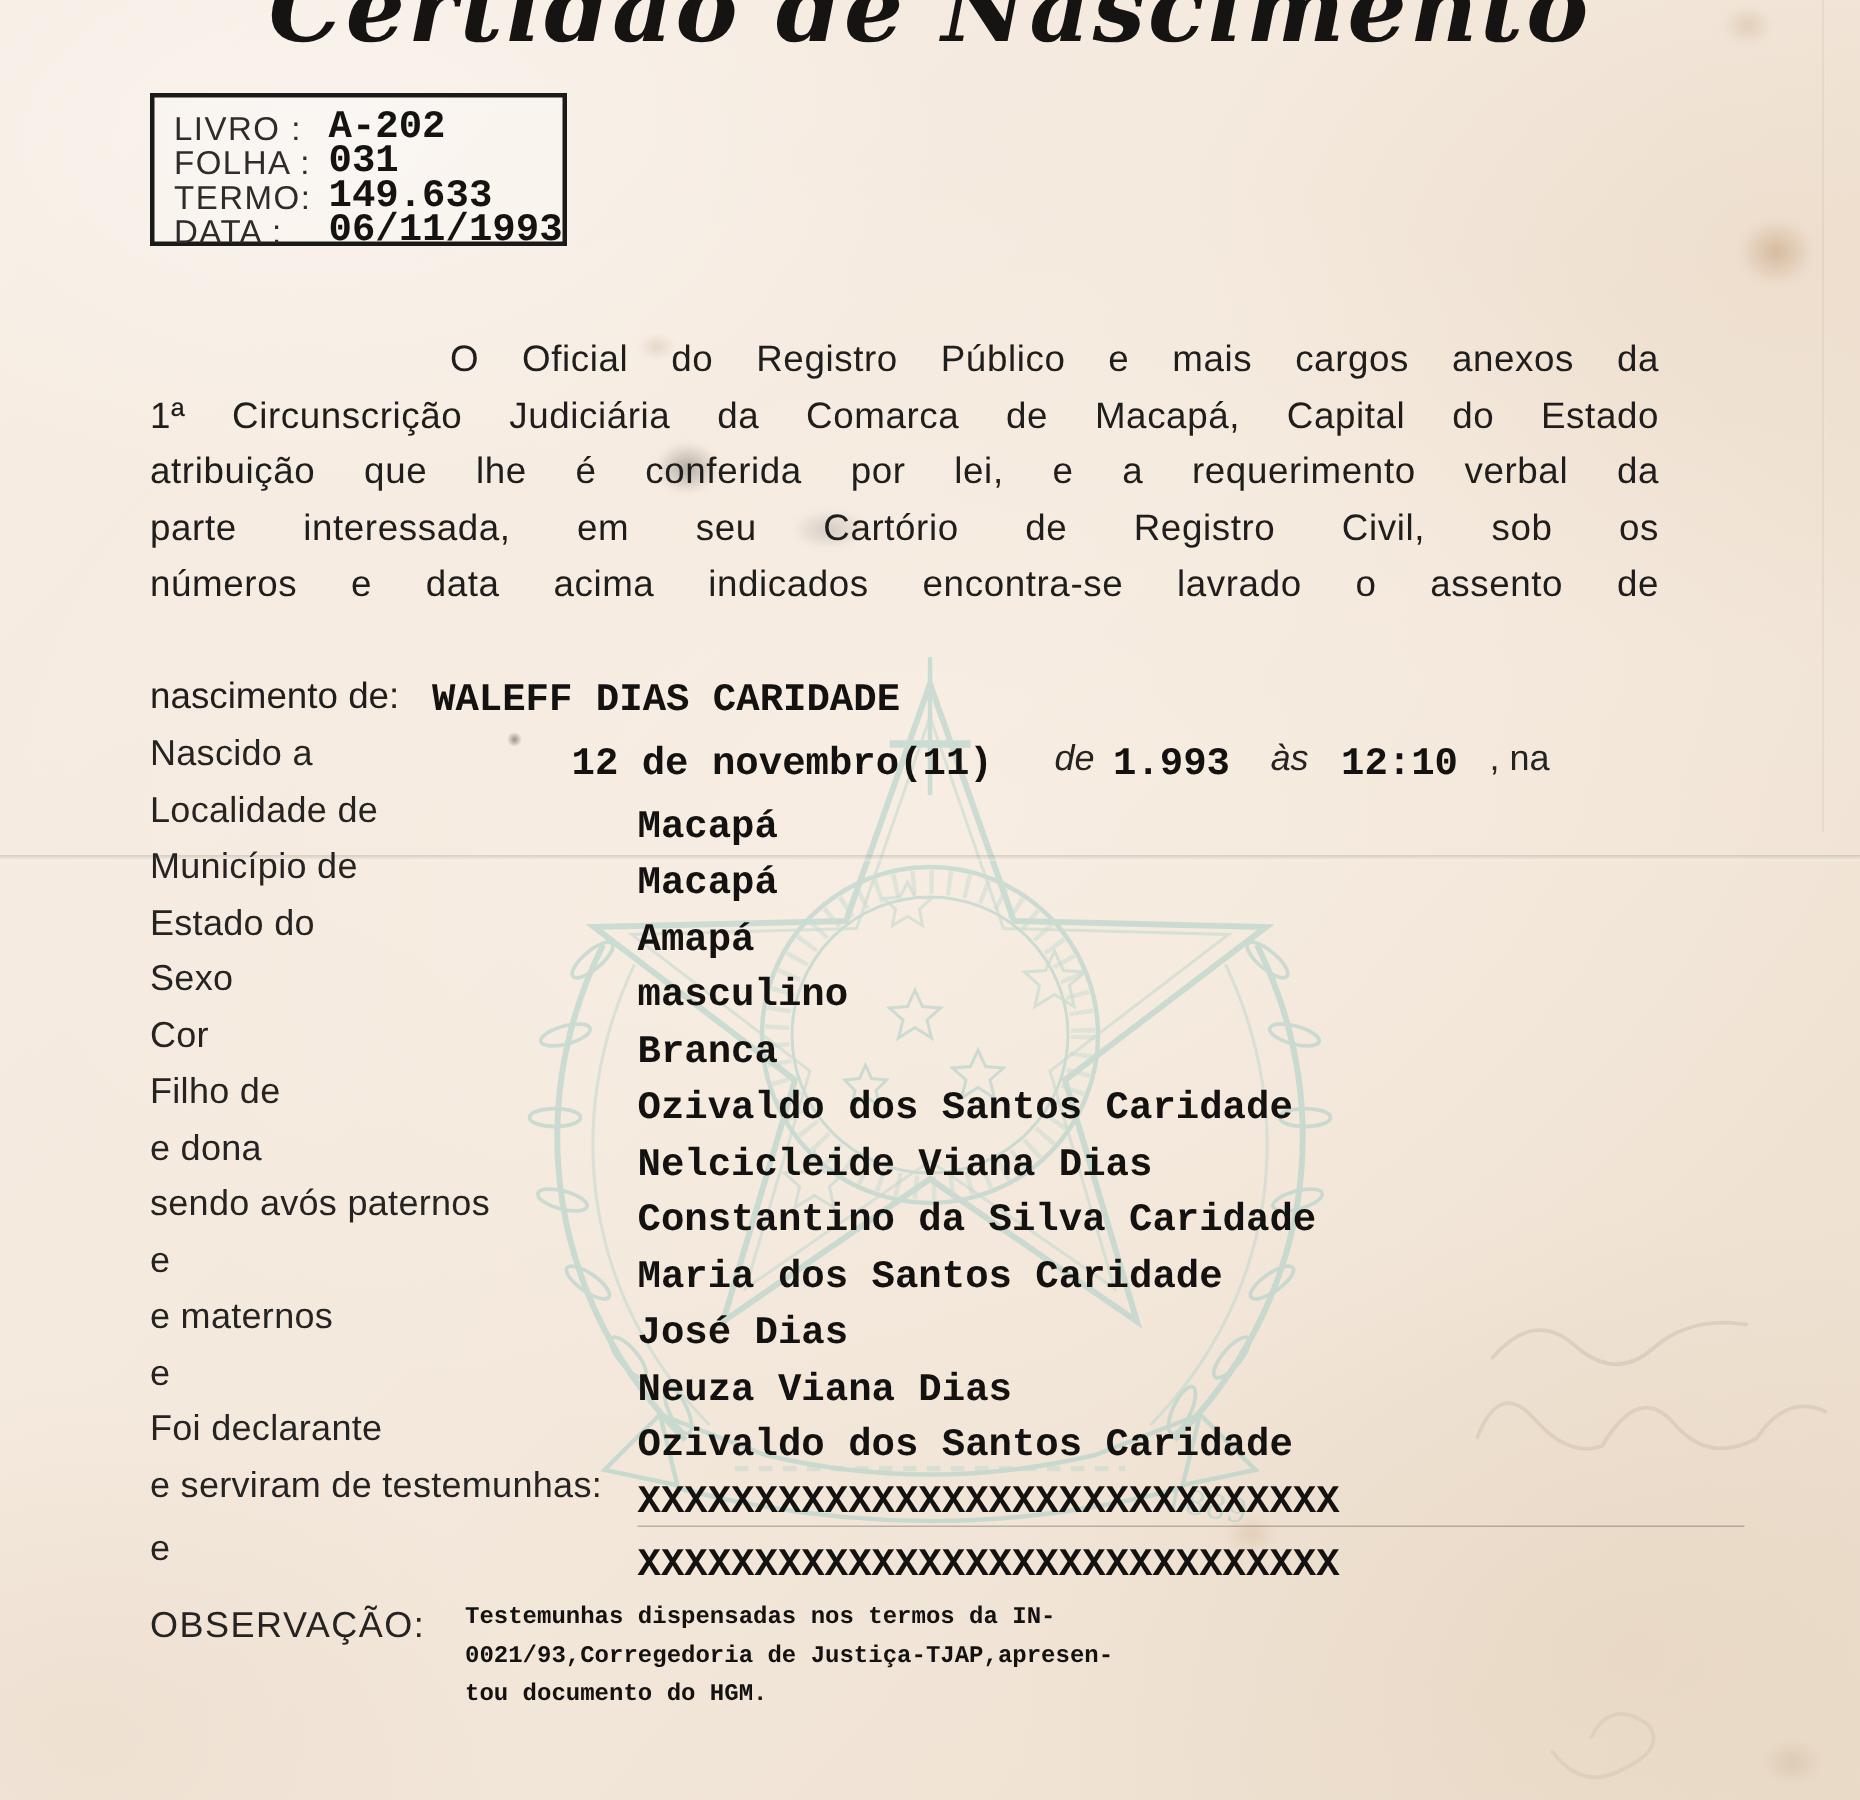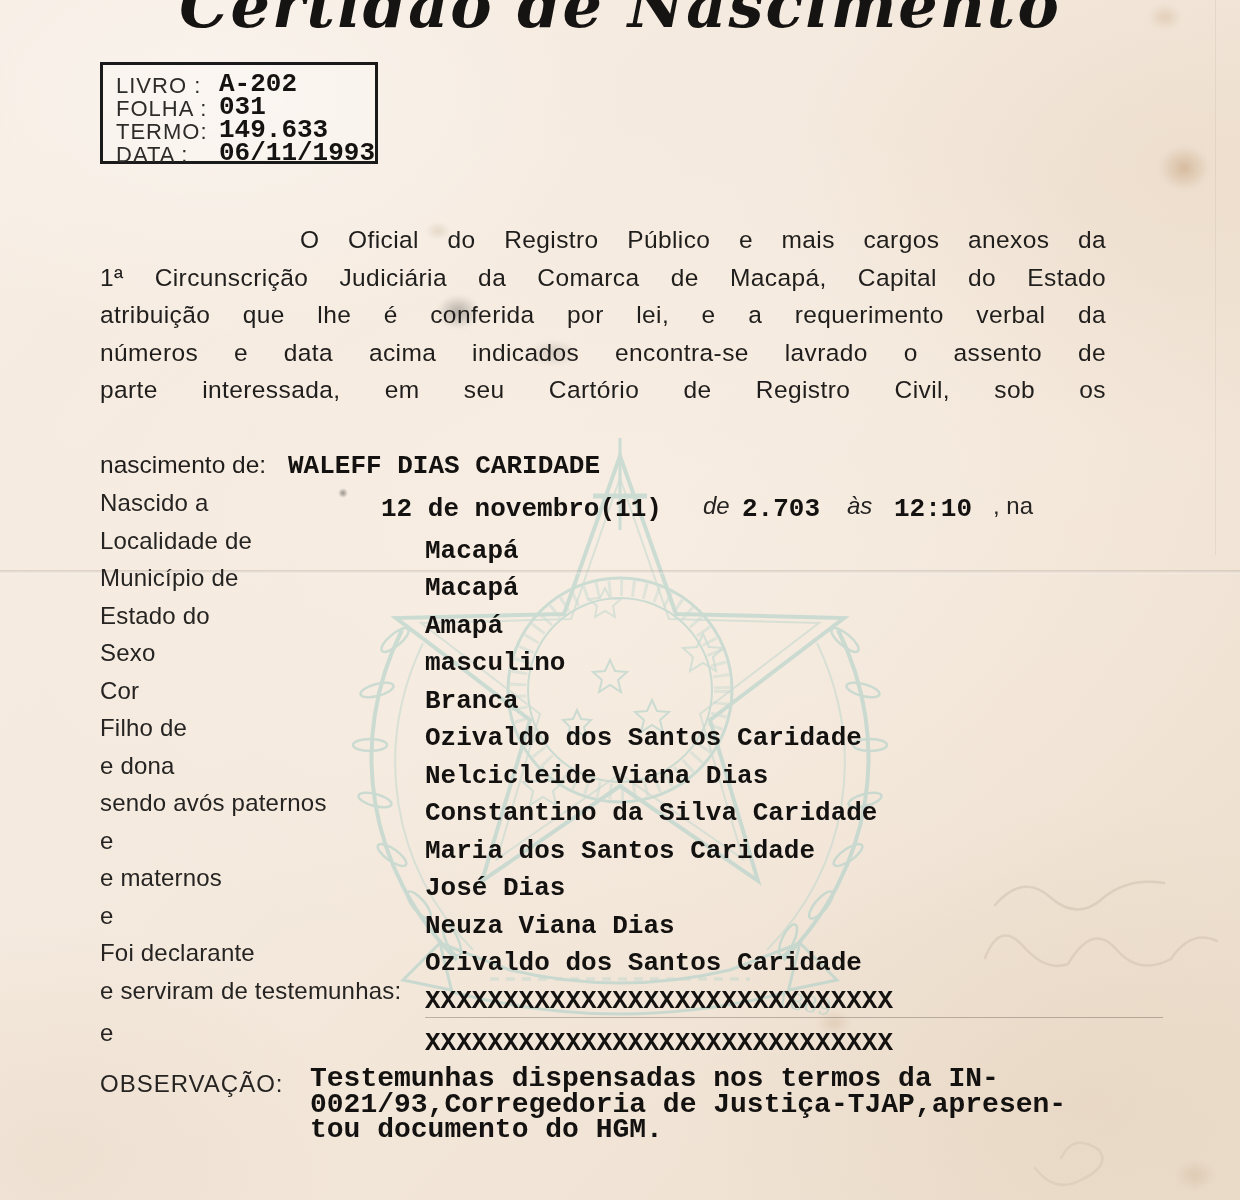--- a/index.html
+++ b/index.html
@@ -54,21 +54,21 @@
   .frow{position:absolute; left:100px; height:34px; white-space:nowrap;}
   .flabel{font-size:24px; color:#262422; letter-spacing:.2px;}
   .fvalue{position:absolute; left:325px; top:9px;}
   .piece{position:absolute; top:5px;}
   .piecelabel{position:absolute; top:3px; font-size:24px; color:#262422;}
   
   .obslabel{position:absolute; left:100px; top:1070px; font-size:24px; letter-spacing:1px; color:#262422;}
   .obstext{
     position:absolute; left:310px; top:1066px;
     font-family:"Liberation Mono", monospace; font-weight:bold;
-    font-size:28px; line-height:25.5px; color:#141210; white-space:nowrap;
+    font-size:16px; line-height:25.5px; color:#141210; white-space:nowrap;
   }
   
   .watermark{position:absolute; left:305px; top:438px; opacity:.55; pointer-events:none;}
   .scribbles{position:absolute; left:0; top:0; pointer-events:none;}
   .crease-h{
     position:absolute; left:0; top:570px; width:1240px; height:4px;
     background:linear-gradient(180deg, rgba(141,120,99,.26), rgba(255,255,255,.38));
   }
   .crease-v{
     position:absolute; left:1215px; top:0; width:2px; height:555px;
@@ -177,34 +177,34 @@
     <div class="regrow">
       <span class="reglabel">DATA :</span>
       <span class="regvalue">06/11/1993</span>
     </div>
   </div>
 
   <div class="intro">
     <div class="jline indent">O Oficial do Registro Público e mais cargos anexos da</div>
     <div class="jline">1ª Circunscrição Judiciária da Comarca de Macapá, Capital do Estado</div>
     <div class="jline">atribuição que lhe é conferida por lei, e a requerimento verbal da</div>
+    <div class="jline">parte interessada, em seu Cartório de Registro Civil, sob os</div>
     <div class="jline">números e data acima indicados encontra-se lavrado o assento de</div>
-    <div class="jline">parte interessada, em seu Cartório de Registro Civil, sob os</div>
   </div>
 
   <div class="nameline">
     <span class="plabel">nascimento de:</span>
     <span class="typed">WALEFF DIAS CARIDADE</span>
   </div>
 
   <div class="frow" style="top:489px;">
     <span class="flabel">Nascido a</span>
     <span class="typed piece" style="left:281px;">12 de novembro(11)</span>
     <span class="piecelabel" style="left:603px;font-style:italic;">de</span>
-    <span class="typed piece" style="left:642px;">2.703</span>
+    <span class="typed piece" style="left:642px;">1.993</span>
     <span class="piecelabel" style="left:747px;font-style:italic;">às</span>
     <span class="typed piece" style="left:794px;">12:10</span>
     <span class="piecelabel" style="left:893px;">, na</span>
   </div>
 
   <div class="frow" style="top:527px;">
     <span class="flabel">Localidade de</span>
     <span class="typed fvalue">Macapá</span>
   </div>
   <div class="frow" style="top:564px;">

